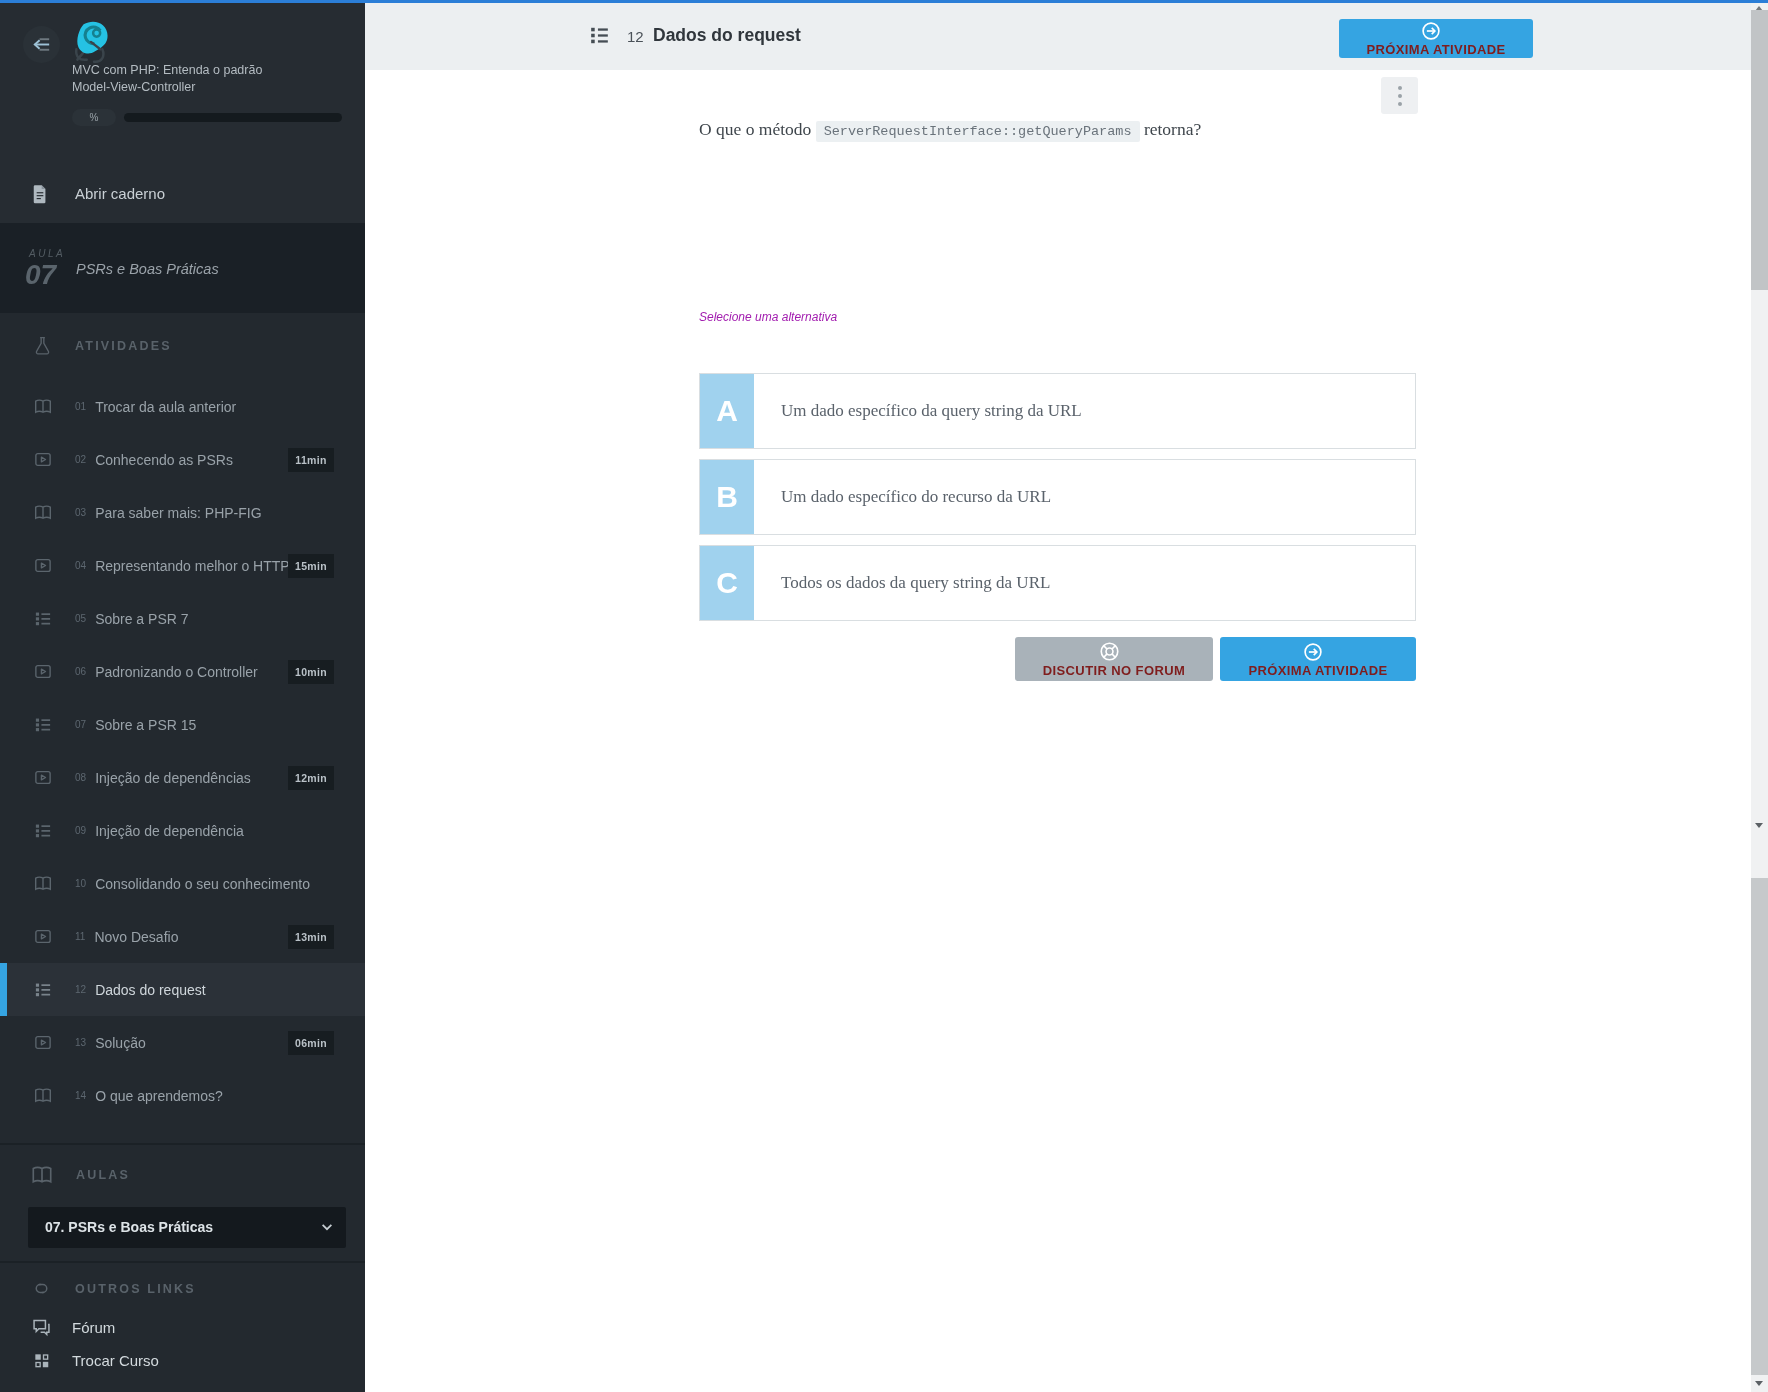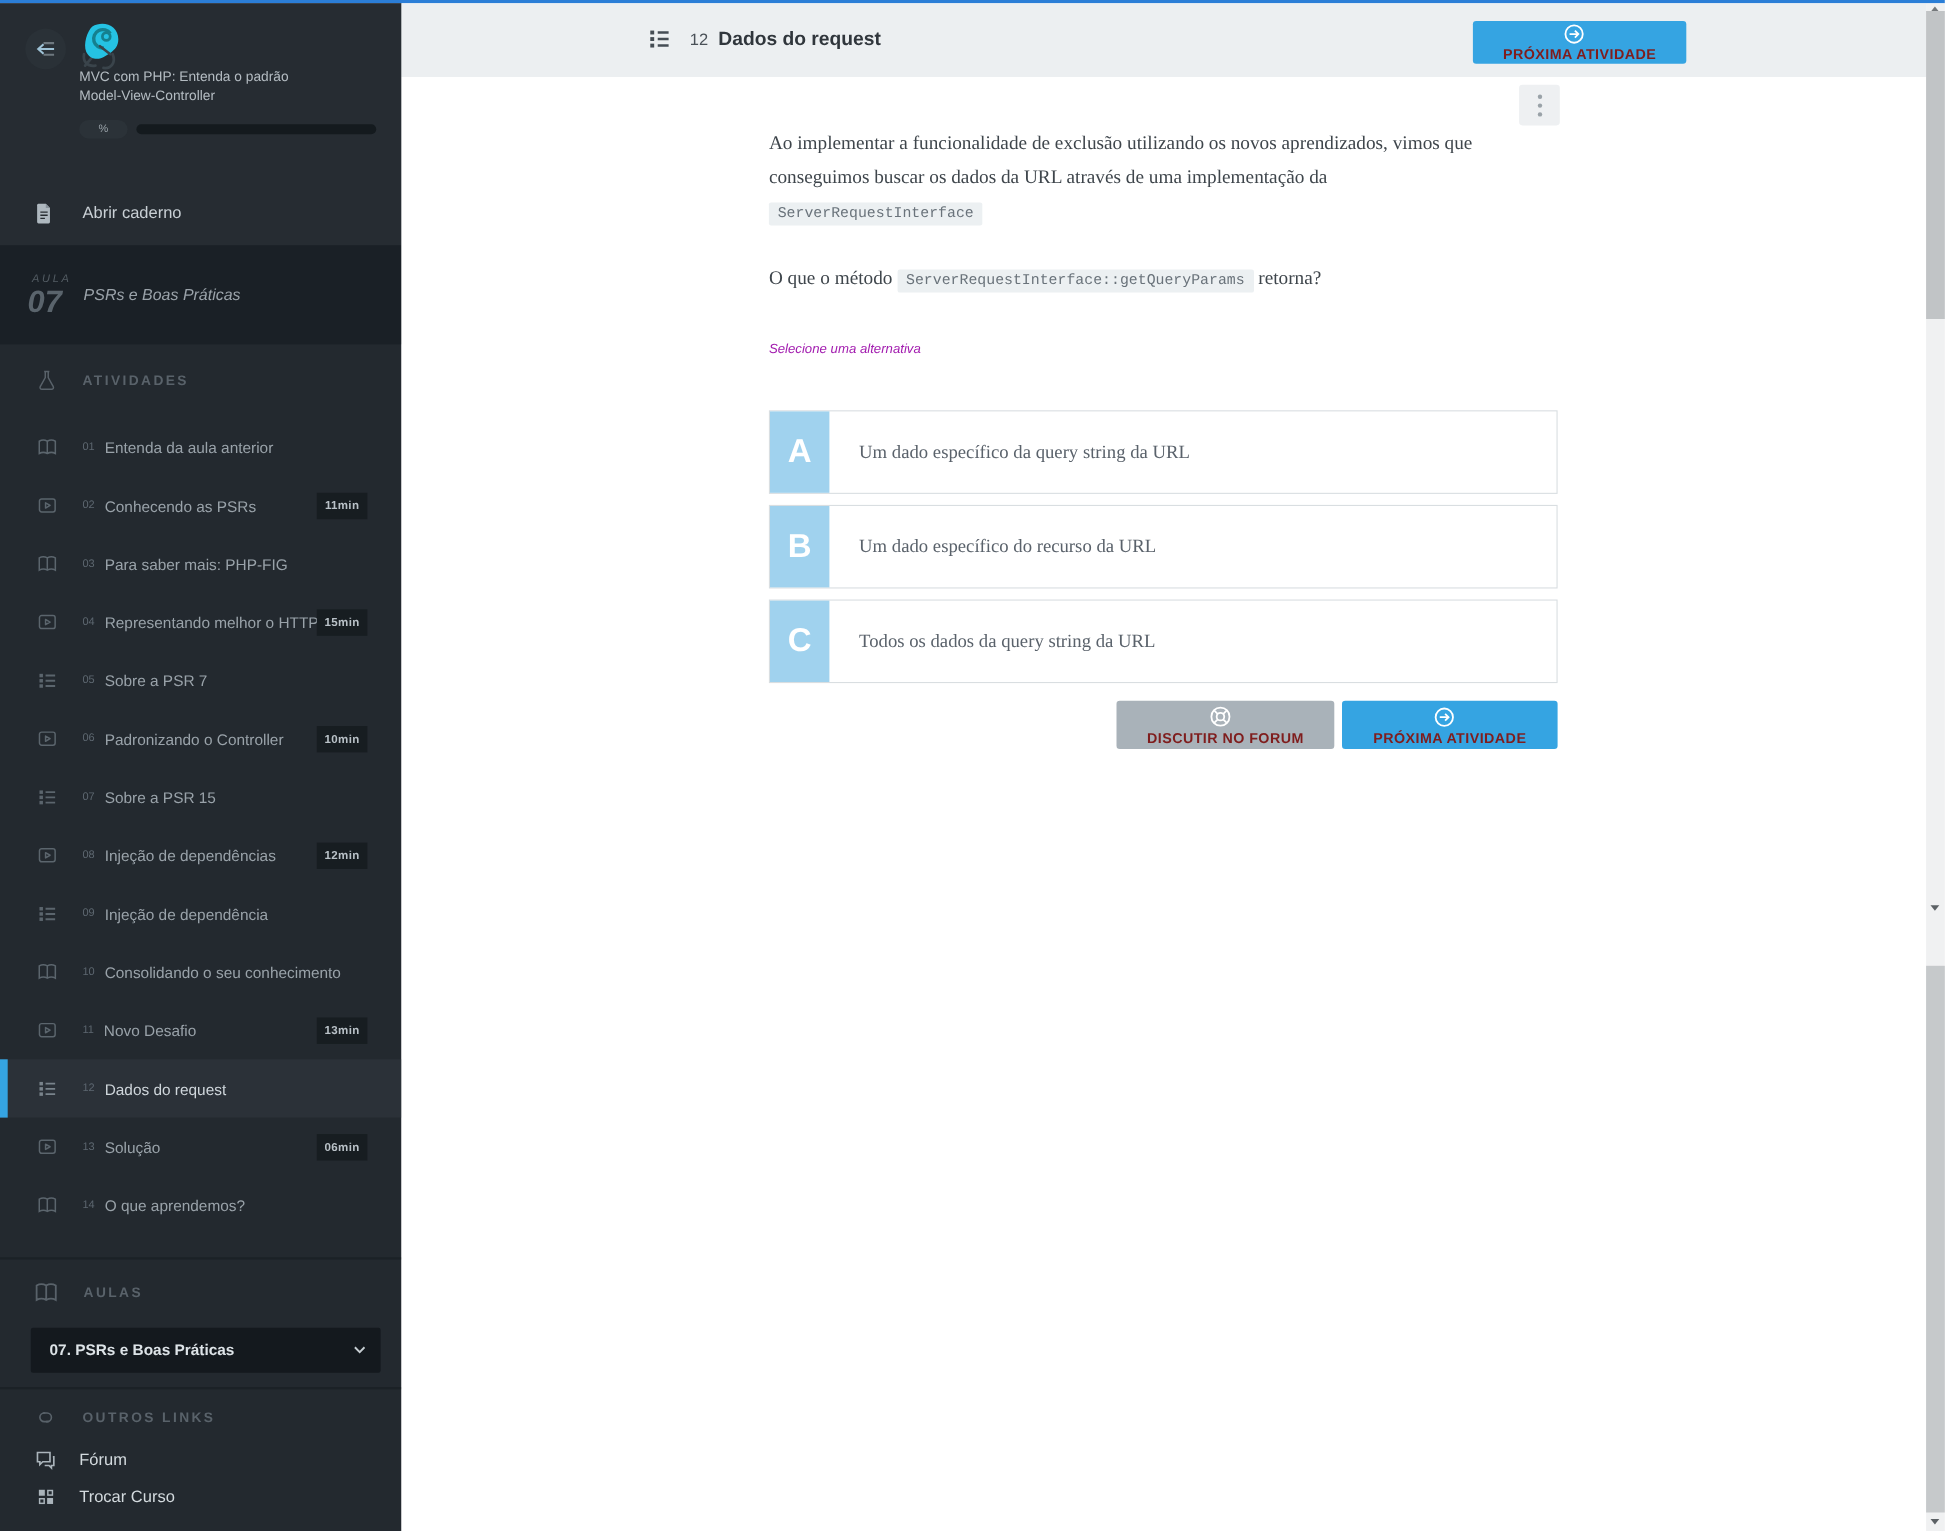--- a/index.html
+++ b/index.html
@@ -191,21 +191,21 @@
   </div>
 
   <div class="activities-list" id="activities-list">
       <div class="act-row">
         <span class="icn act-icn">
           <svg width="20" height="19" viewBox="0 0 26 24" fill="none" stroke="currentColor" stroke-width="1.8">
             <path d="M13 5C10 3.3 6.5 3.3 3.5 5v14.5c3-1.7 6.5-1.7 9.5 0 3-1.7 6.5-1.7 9.5 0V5C19.5 3.3 16 3.3 13 5zM13 5v14.5"></path>
           </svg>
         </span>
         <span class="act-num">01</span>
-        <span class="act-label">Entenda da aula anterior</span>
+        <span class="act-label">Trocar da aula anterior</span>
       </div>
       <div class="act-row">
         <span class="icn act-icn">
           <svg width="20" height="19" viewBox="0 0 24 24" fill="none" stroke="currentColor" stroke-width="1.7">
             <rect x="3" y="4.5" width="18" height="15" rx="2.5"></rect>
             <path d="M10 9l5.2 3L10 15z" stroke-linejoin="round"></path>
           </svg>
         </span>
         <span class="act-num">02</span>
         <span class="act-label">Conhecendo as PSRs</span>
@@ -451,21 +451,20 @@
 </div>
 
 <div class="content">
   <div class="kebab" aria-label="more options">
       <i></i>
       <i></i>
       <i></i>
     </div>
 
   <div class="question" id="question-paragraphs">
-      <p><span>Ao implementar a funcionalidade de exclusão utilizando os novos aprendizados, vimos que conseguimos buscar os dados da URL através de uma implementação da </span><code class="inline-code">ServerRequestInterface</code></p>
       <p><span>O que o método </span><code class="inline-code">ServerRequestInterface::getQueryParams</code><span> retorna?</span></p>
     </div>
 
   <div class="instruction">Selecione uma alternativa</div>
 
   <div class="alternatives" id="alternatives">
       <div class="alt-row">
         <span class="alt-letter">A</span>
         <span class="alt-text">Um dado específico da query string da URL</span>
       </div>

